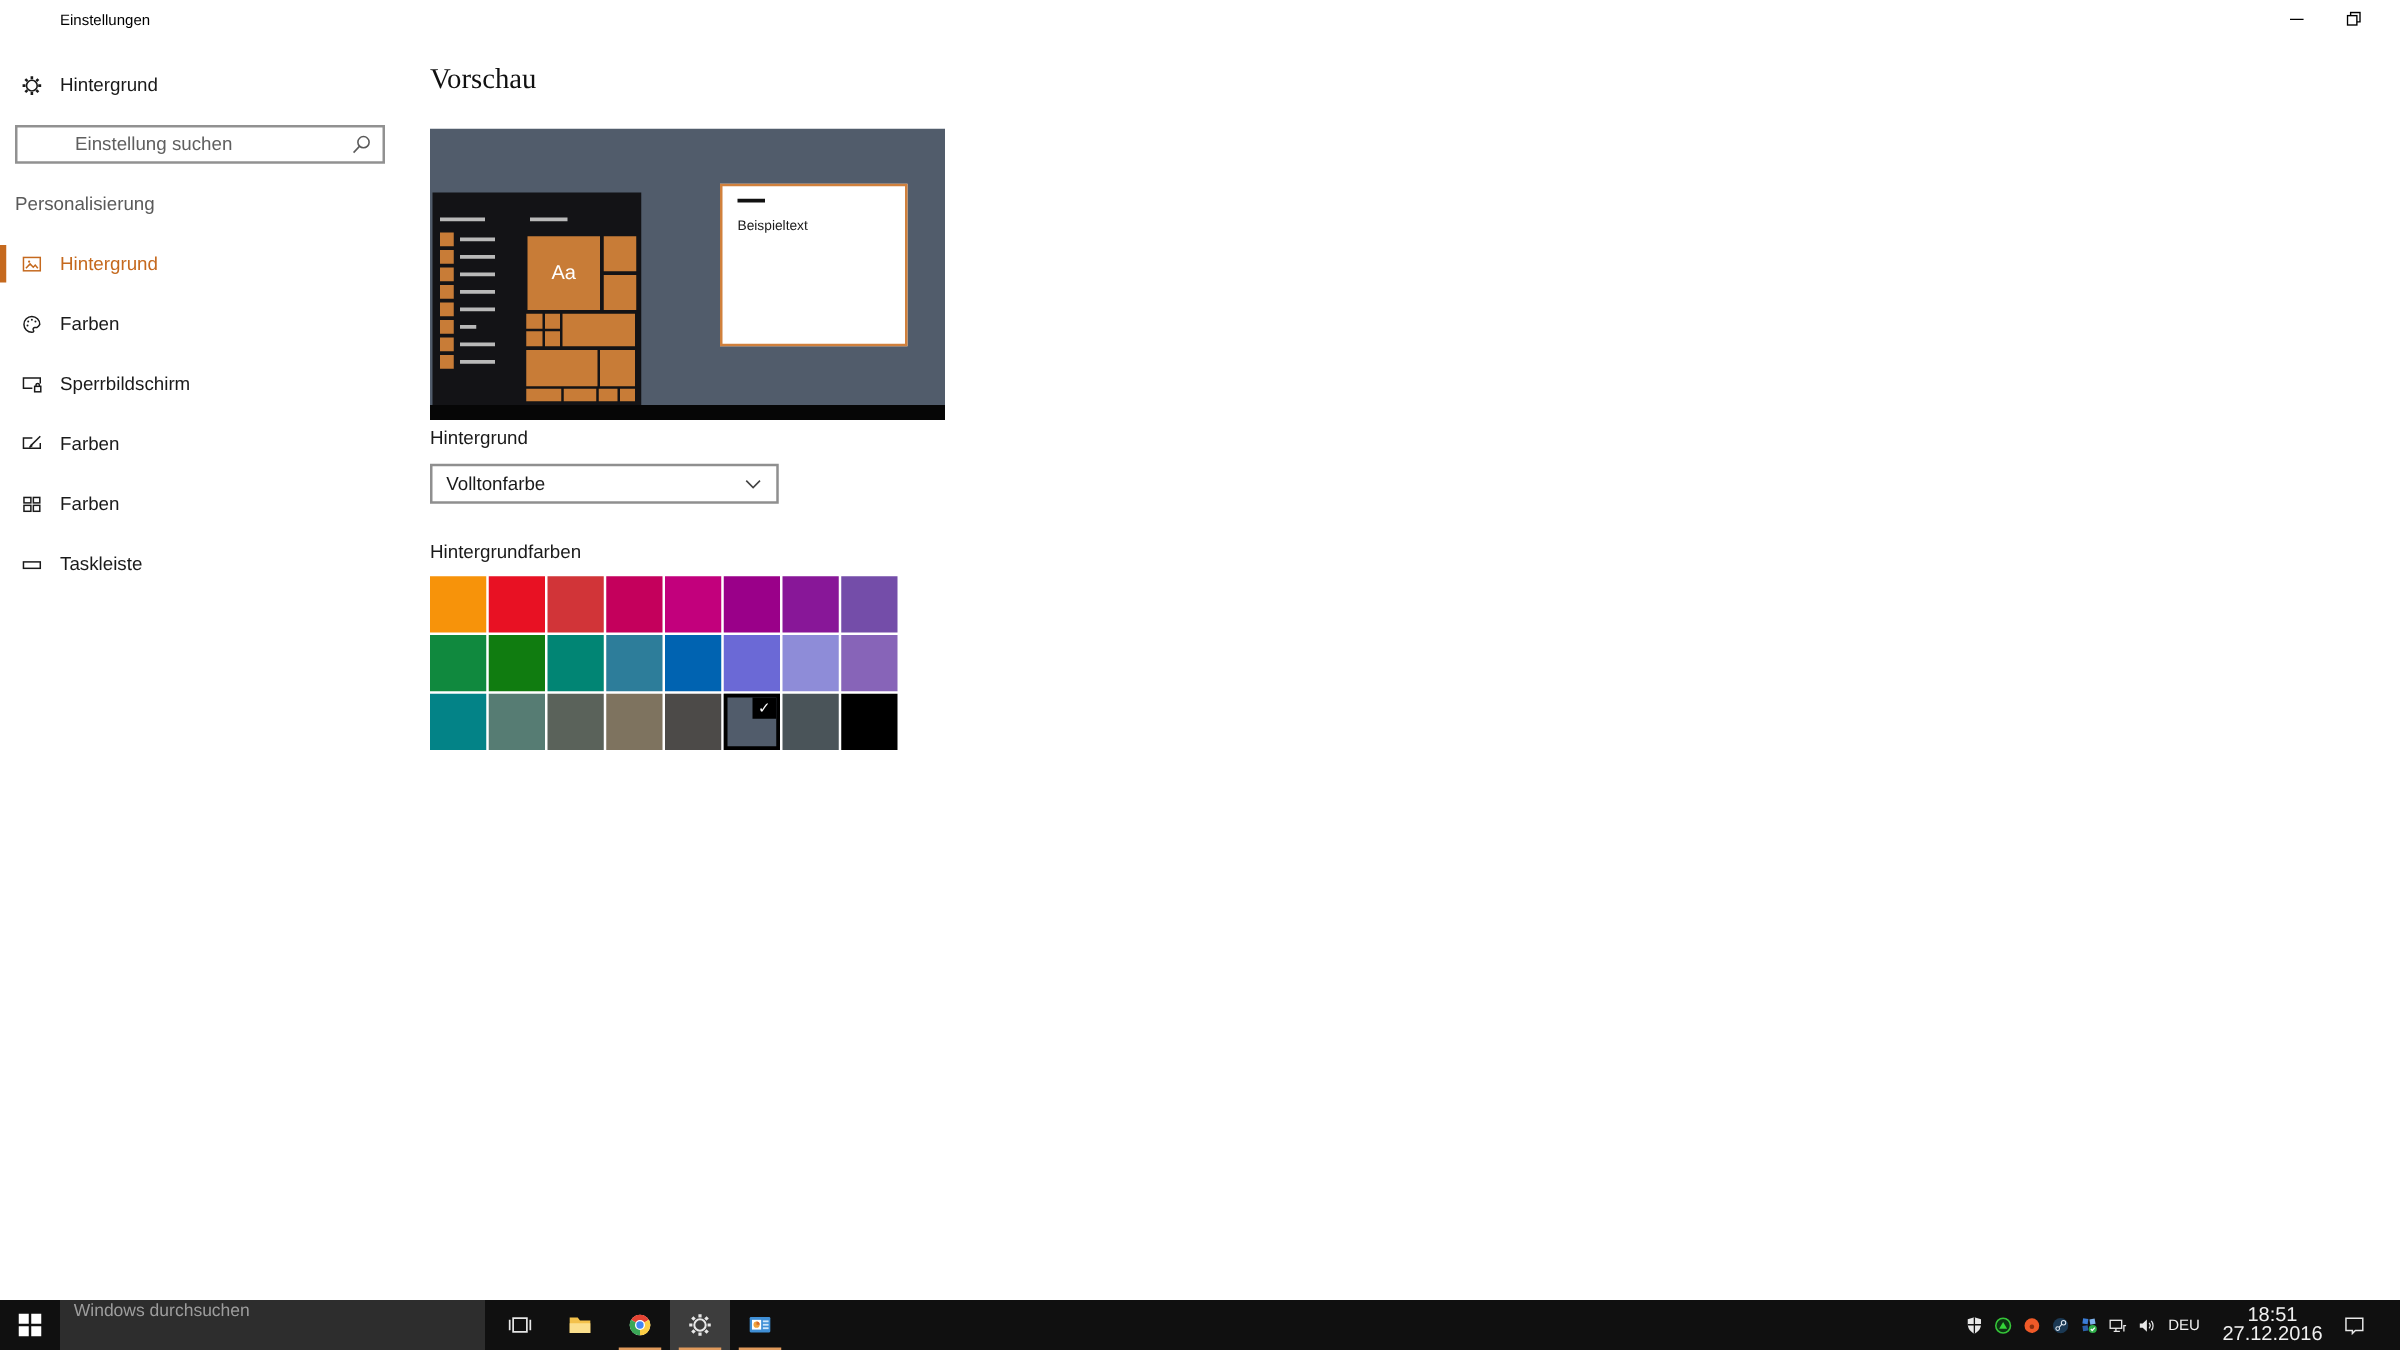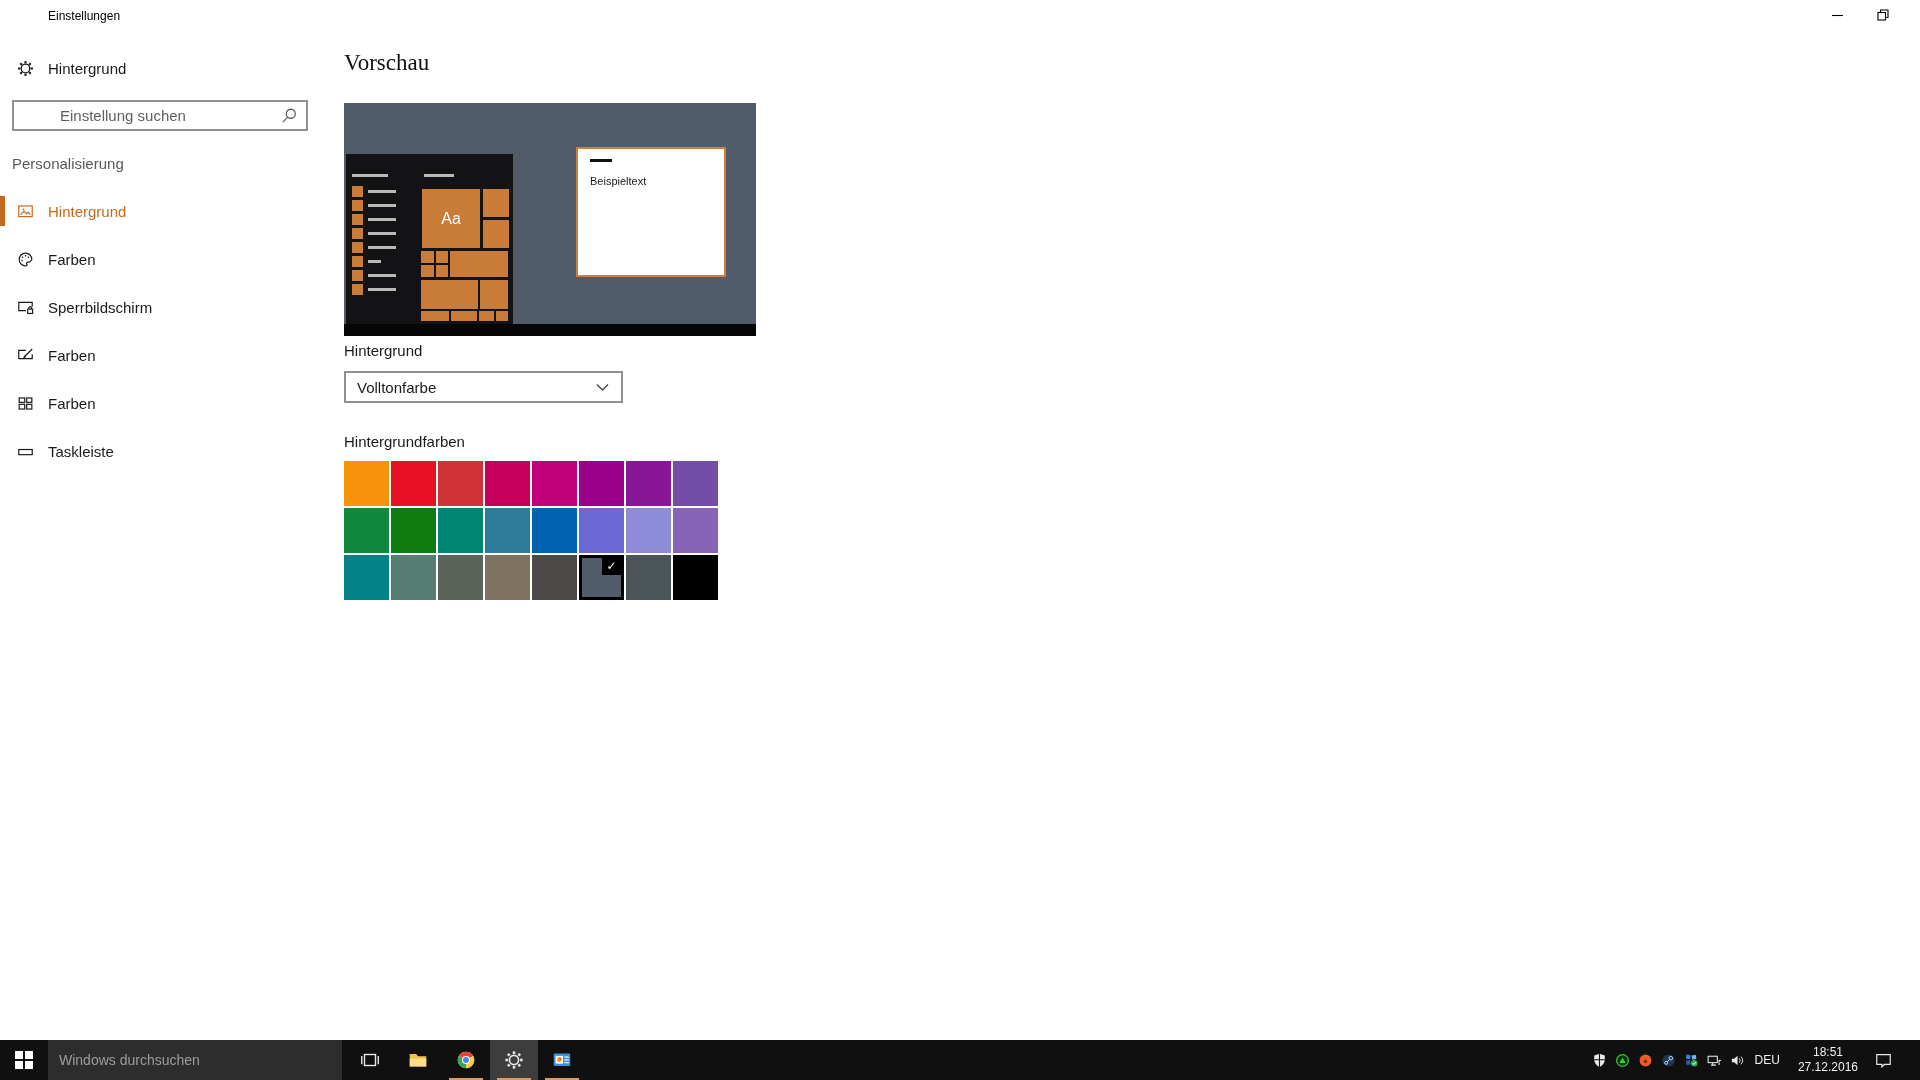--- a/index.html
+++ b/index.html
@@ -71,32 +71,32 @@
   .swatch { position:relative; cursor:pointer; }
   .swatch.selected { border:3px solid #000; }
   .swatch .check { position:absolute; top:0; right:0; width:19px; height:17px; background:#000;
     color:#fff; font-size:12px; line-height:17px; text-align:center; }
   
   .taskbar { position:absolute; left:0; top:1040px; width:1920px; height:40px;
     background:var(--taskbar-bg); display:flex; align-items:stretch; }
   .tb-start { width:48px; display:flex; align-items:center; justify-content:center; cursor:pointer; }
   .winlogo { display:grid; grid-template-columns:8px 8px; grid-auto-rows:8px; gap:1.5px; }
   .winlogo span { background:#fff; }
-  .tb-search { width:294px; background:var(--taskbar-search); display:flex; align-items:center; cursor:pointer; }
+  .tb-search { width:340px; background:var(--taskbar-search); display:flex; align-items:flex-start; cursor:pointer; }
   .tb-search .ph { font-size:14px; color:#9d9d9d; padding-left:11px; }
   .tb-apps { display:flex; margin-left:4px; }
   .tb-btn { position:relative; width:48px; display:flex; align-items:center; justify-content:center; cursor:pointer; }
   .tb-btn.active { background:#3d3d3d; }
   .tb-btn .underline { position:absolute; bottom:0; left:7px; right:7px; height:2px; background:var(--underline); }
   .tb-btn svg { width:22px; height:22px; }
   .tray { position:absolute; right:22px; top:0; height:40px; display:flex; align-items:center; }
   .tray-ic { width:23px; height:40px; display:flex; align-items:center; justify-content:center; cursor:pointer; }
   .tray-ic svg { width:17px; height:17px; }
   .tray-lang { color:#f0f0f0; font-size:12px; padding:0 8px 0 6px; cursor:pointer; }
-  .tray-clock { color:#f0f0f0; font-size:12px; line-height:15px; text-align:center; padding:0 10px; cursor:pointer; }
+  .tray-clock { color:#f0f0f0; font-size:16px; line-height:15px; text-align:center; padding:0 10px; cursor:pointer; }
   .tray-bubble { width:30px; height:40px; display:flex; align-items:center; justify-content:center; cursor:pointer; }
 </style>
 </head>
 <body>
 
 <div class="screen">
 
   <div class="titlebar">
     <span class="title">Einstellungen</span>
     <div class="win-controls">

